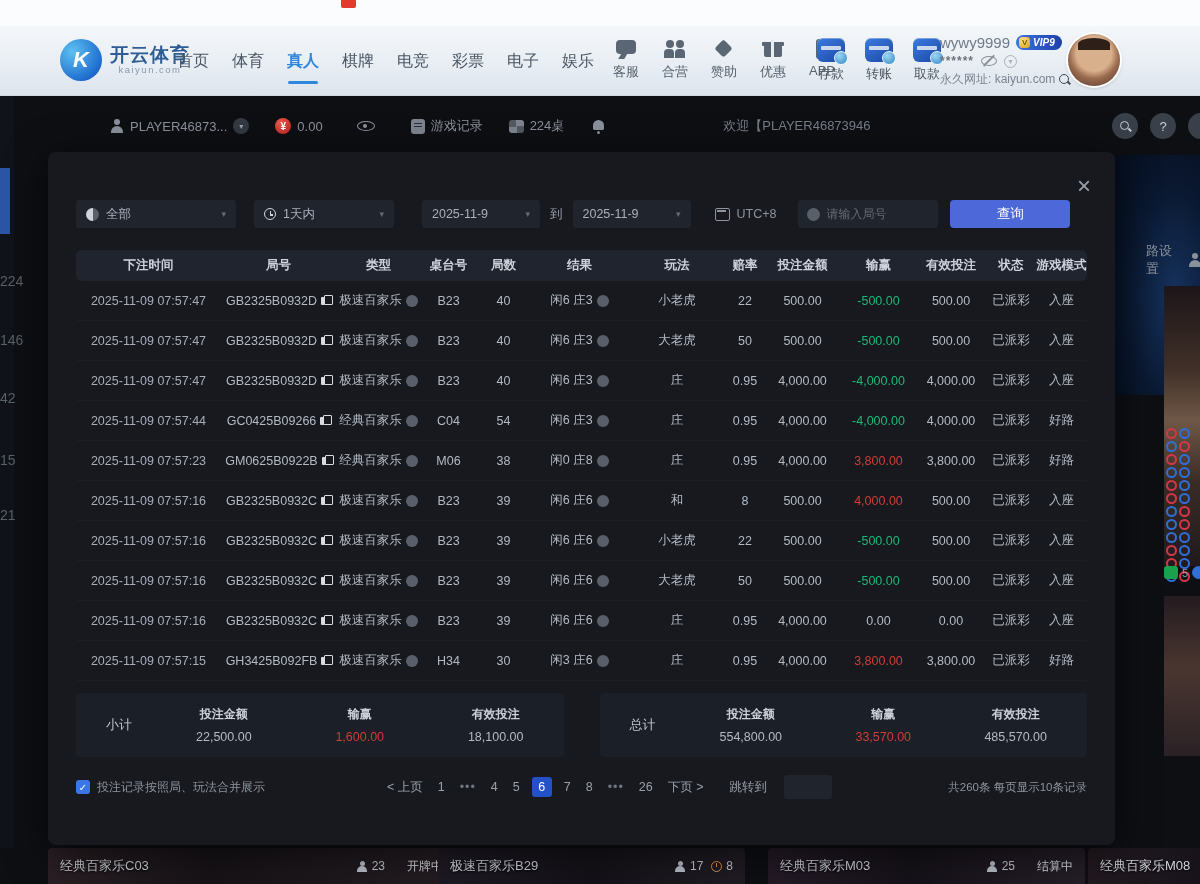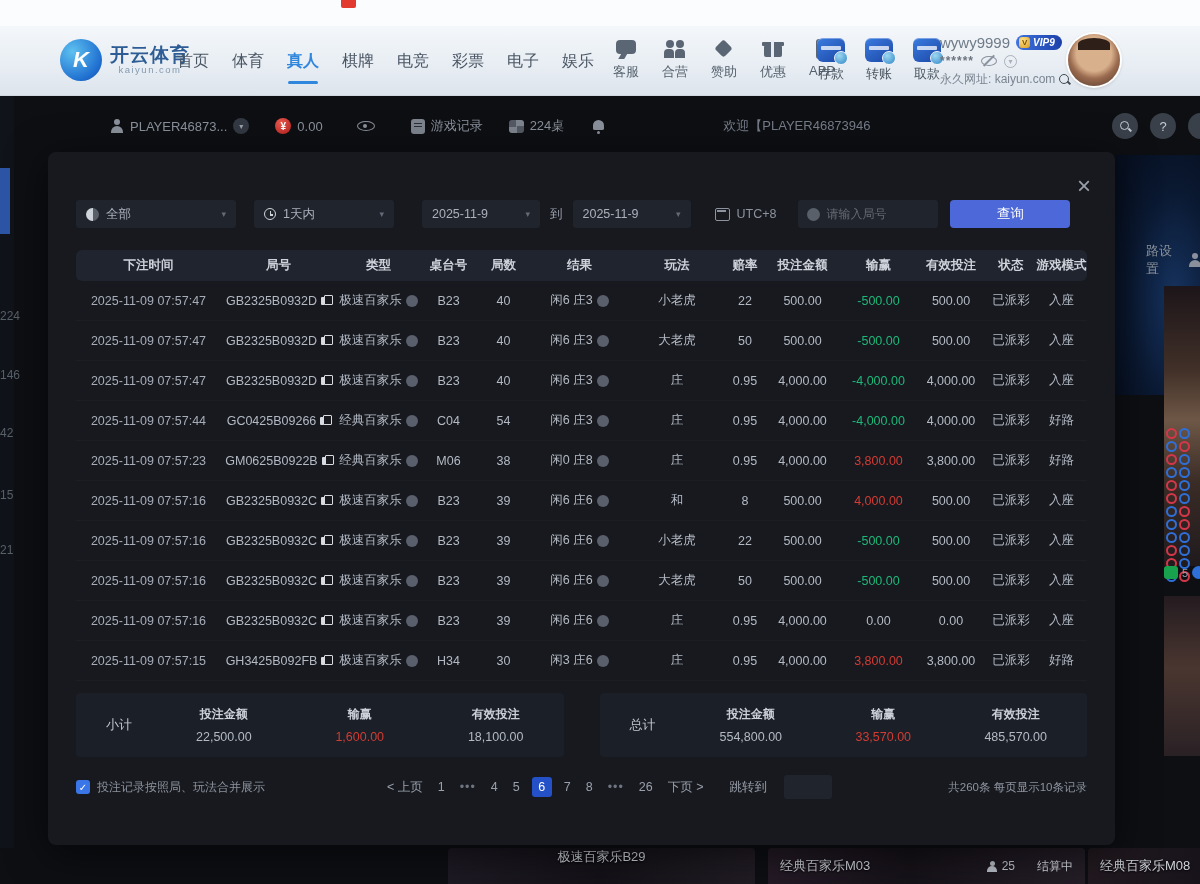--- a/index.html
+++ b/index.html
@@ -79,21 +79,21 @@
             background:radial-gradient(circle at 50% 38%,#d9b08c 0 42%,#9a6b4f 60%,#4a3328 100%);
             box-shadow:0 0 0 2px #fff, 0 1px 4px rgba(0,0,0,.3); }
   .avatar::before { content:""; position:absolute; left:10px; top:4px; width:32px; height:12px; border-radius:50% 50% 0 0; background:#2e2019; }
 
   
   .app { position:absolute; left:0; top:96px; width:1200px; height:788px; background:#0d0f13; }
 
   
   .left-rail { position:absolute; left:0; top:0; width:14px; height:752px; background:#10131a; }
   .rail-active { position:absolute; left:0; top:72px; width:10px; height:66px; background:#2d55a6; }
-  .rail-num { position:absolute; left:0; width:13px; text-align:right; color:#596169; font-size:12px;margin-top:36px; }
+  .rail-num { position:absolute; left:0; width:13px; text-align:right; color:#596169; font-size:14px; }
 
   
   .subbar { position:absolute; left:14px; top:10px; width:1186px; height:40px; display:flex; align-items:center; }
   .sub-item { display:flex; align-items:center; gap:6px; color:#8b919c; font-size:13px; cursor:pointer; }
   .person-icon { position:relative; width:14px; height:14px; }
   .person-icon::before { content:""; position:absolute; left:4px; top:0; width:6px; height:6px; border-radius:50%; background:#8b919c; }
   .person-icon::after { content:""; position:absolute; left:1px; top:7px; width:12px; height:7px; border-radius:6px 6px 0 0; background:#8b919c; }
   .chev-circle { width:16px; height:16px; border-radius:50%; background:#333943; color:#9aa1ab; font-size:8px;
                  display:flex; align-items:center; justify-content:center; }
   .coin-icon { width:16px; height:16px; border-radius:50%; background:radial-gradient(circle at 35% 30%,#e85a4e,#b91f1d);
@@ -208,21 +208,21 @@
   .btable .bname { text-shadow:0 1px 2px #000; white-space:nowrap; }
   .btable .spacer { flex:1; }
   .bmeta { display:flex; align-items:center; gap:4px; color:#c3c8d0; font-size:12px; white-space:nowrap; }
   .bperson { position:relative; width:11px; height:11px; flex:none; }
   .bperson::before { content:""; position:absolute; left:3px; top:0; width:5px; height:5px; border-radius:50%; background:#b9bfc8; }
   .bperson::after { content:""; position:absolute; left:0.5px; top:5.5px; width:10px; height:5.5px; border-radius:5px 5px 0 0; background:#b9bfc8; }
   .bclock { width:11px; height:11px; border:1.5px solid #e8923a; border-radius:50%; position:relative; flex:none; }
   .bclock::before { content:""; position:absolute; left:3.5px; top:1.5px; width:1.5px; height:3.5px; background:#e8923a; }
   .bstatus { color:#d8dce2; }
   .bt1 { left:48px; width:407px; background:linear-gradient(90deg,#2a1f24,#171317 40%,#241d22); }
-  .bt2 { left:448px; width:307px; background:linear-gradient(90deg,#1e1a24,#141218 50%,#211c24);flex-direction:column; }
+  .bt2 { left:438px; width:307px; background:linear-gradient(90deg,#1e1a24,#141218 50%,#211c24); }
   .bt3 { left:768px; width:317px; background:linear-gradient(90deg,#241a26,#161219 45%,#251e28); }
   .bt4 { left:1088px; width:130px; background:linear-gradient(90deg,#221a20,#16121a); }
 </style>
 </head>
 <body>
 
 <div class="stage">
 
   <div class="browser-strip">
     <span class="browser-badge"></span>
@@ -661,20 +661,29 @@
             <div class="pg">26</div>
             <div class="pg">下页 &gt;</div>
             <div class="jump-label">跳转到</div>
             <input class="jump-input" style="">
           </div>
         <div class="count-note">共260条  每页显示10条记录</div>
       </div>
     </div>
 
     <div class="bottom-strip">
+        <div class="btable bt1">
+          <span class="bname">经典百家乐C03</span>
+          <div class="spacer"></div>
+          <div class="bmeta">
+            <div class="bperson"></div>
+            <span>23</span>
+          </div>
+          <span class="bmeta bstatus" style="margin-left: 14px;">开牌中</span>
+        </div>
         <div class="btable bt2">
           <span class="bname">极速百家乐B29</span>
           <div class="spacer"></div>
           <div class="bmeta">
             <div class="bperson"></div>
             <span>17</span>
           </div>
           <div class="bmeta">
             <div class="bclock"></div>
             <span>8</span>

